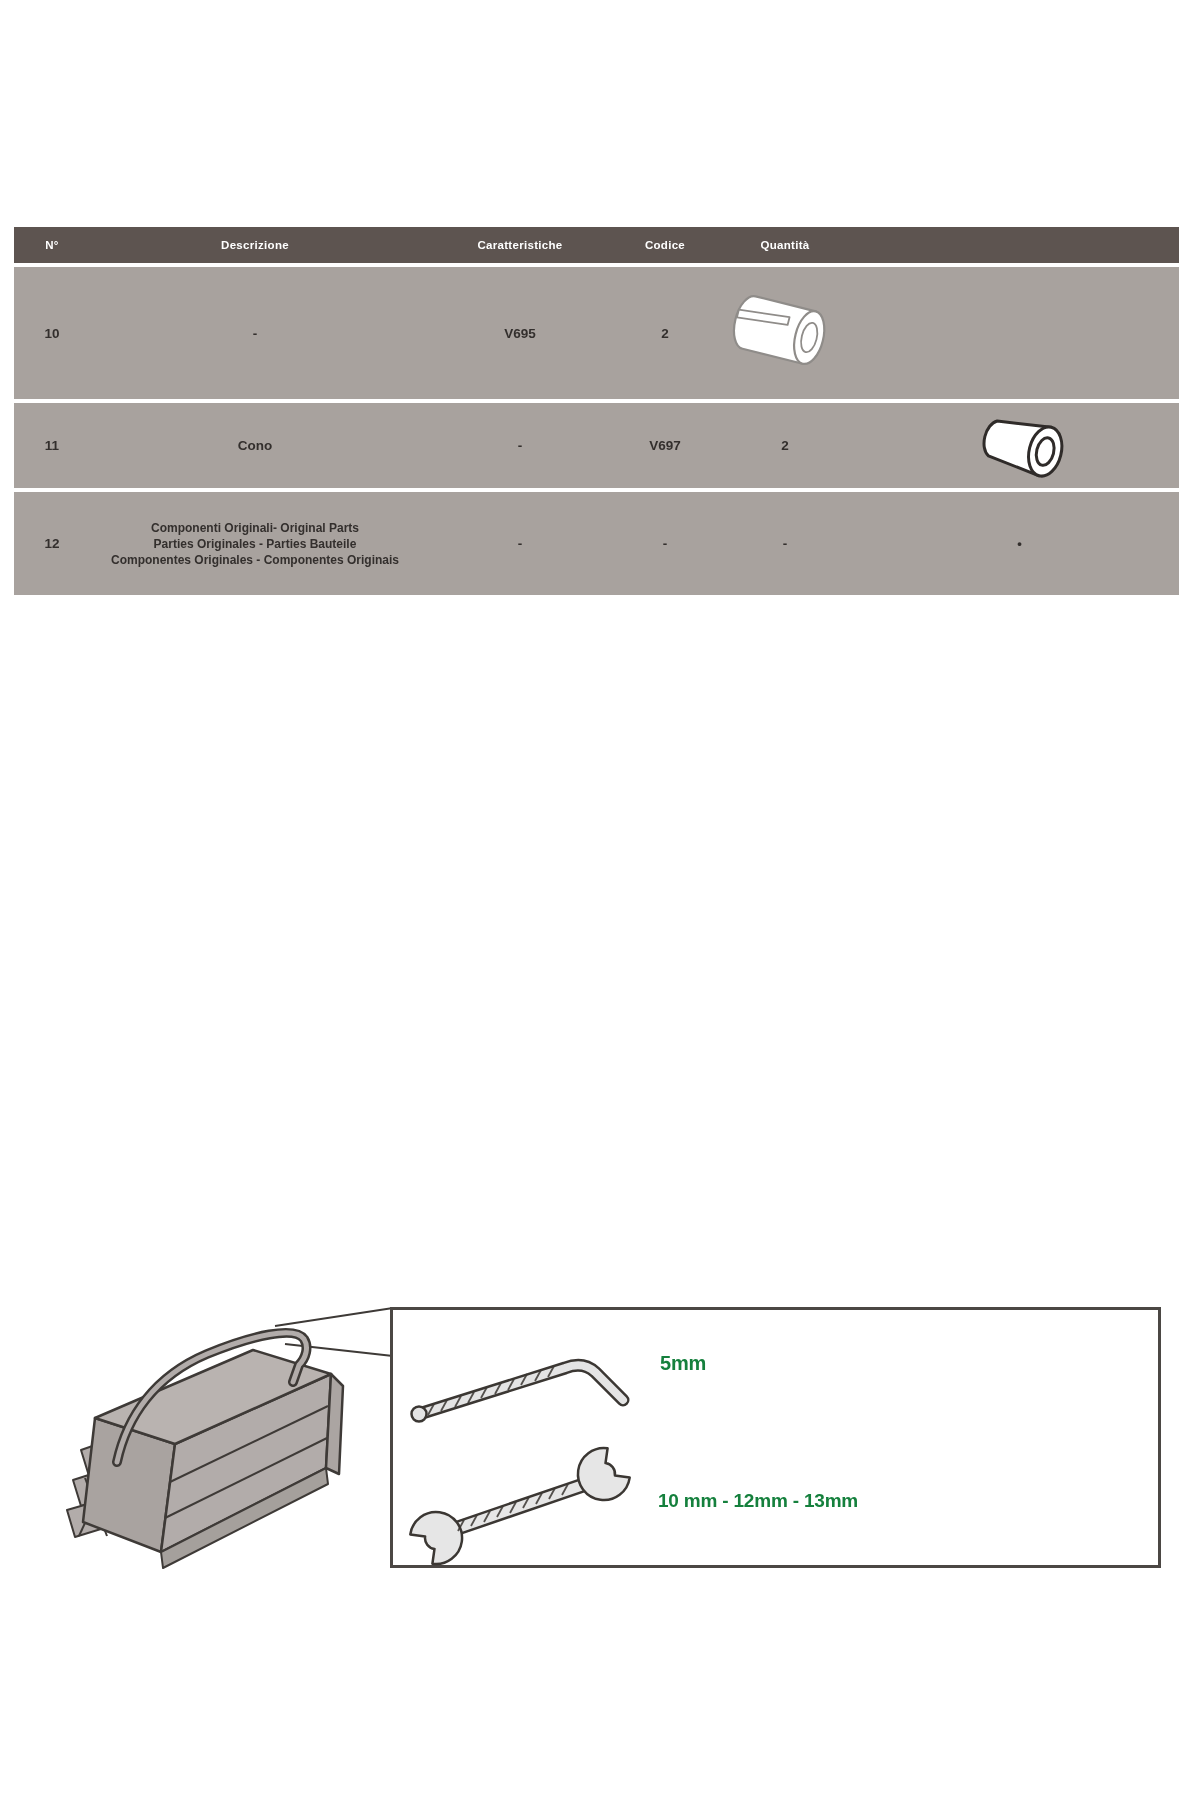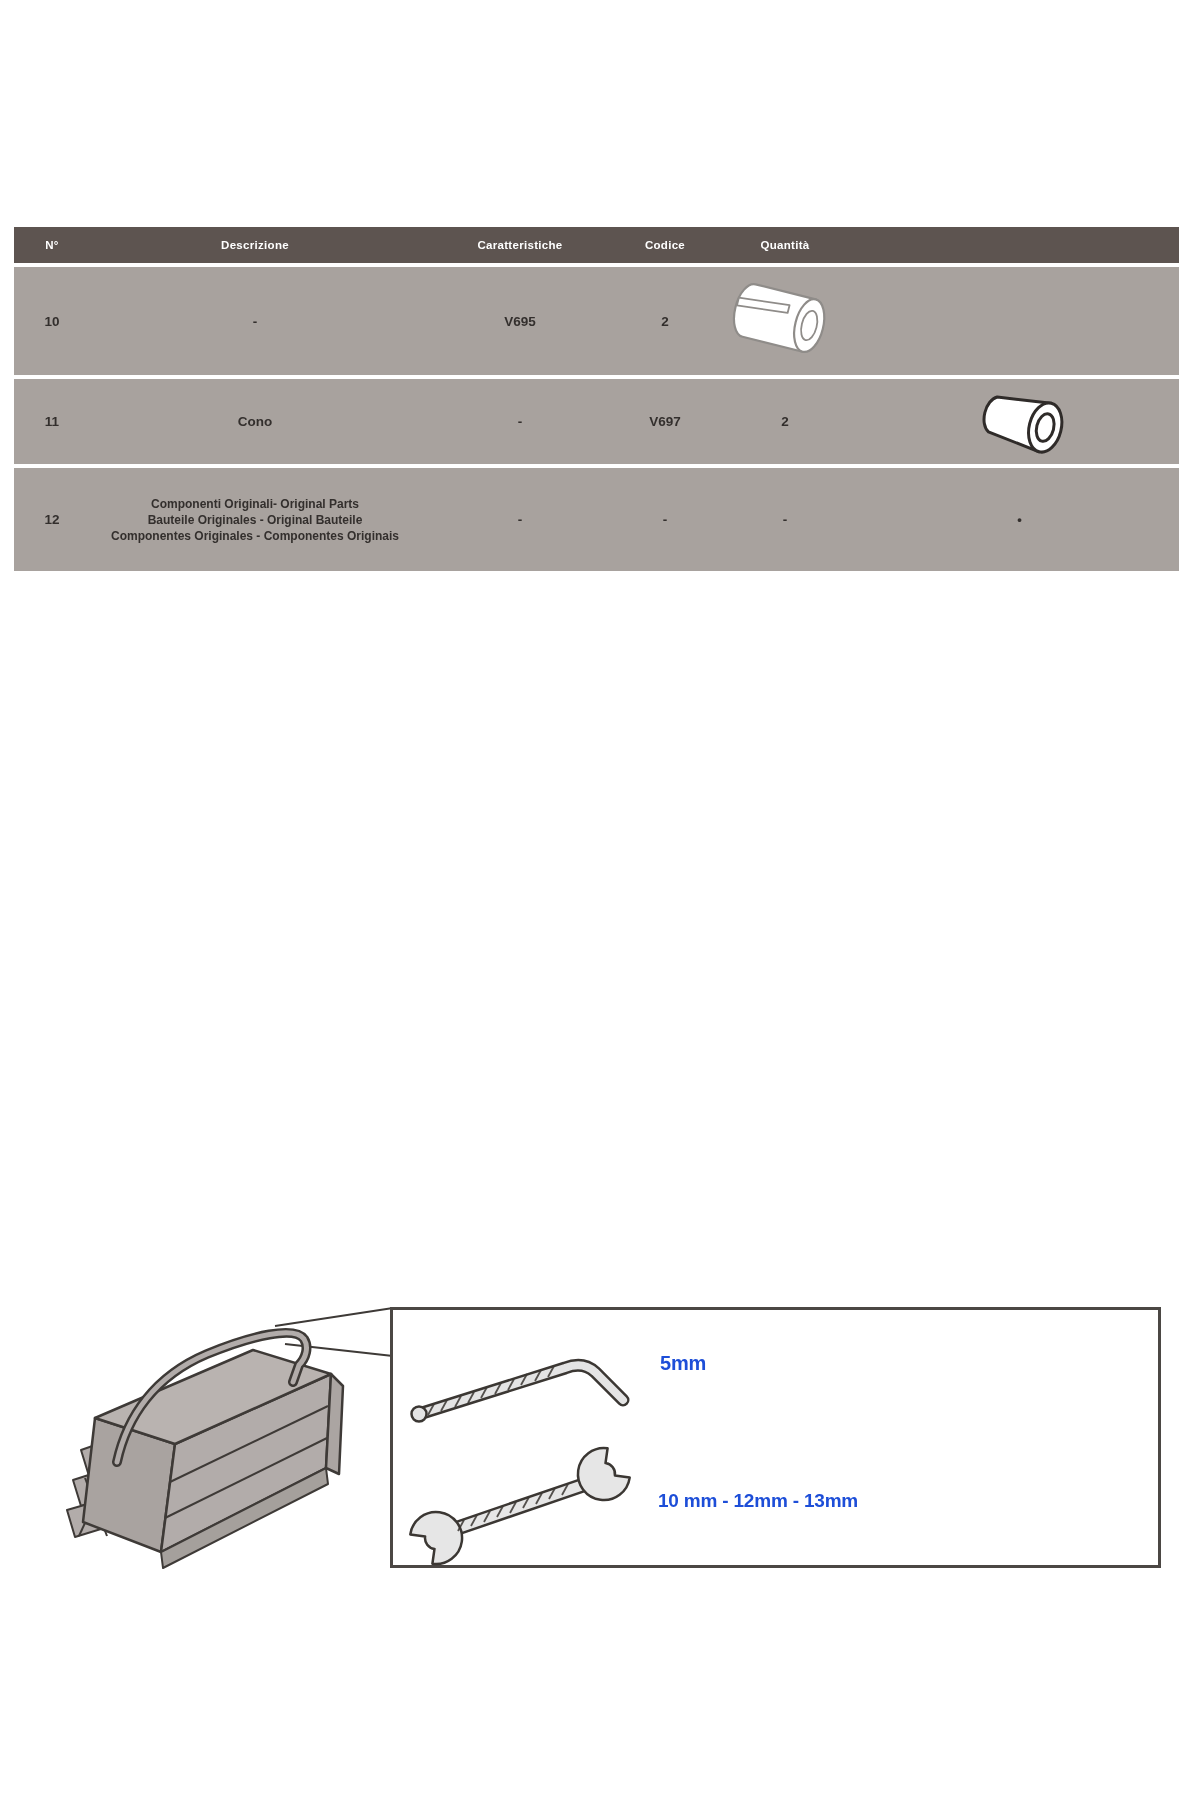--- a/index.html
+++ b/index.html
@@ -16,37 +16,37 @@
   .t-row{
     display:grid;
     grid-template-columns:76px 330px 200px 90px 150px auto;
     align-items:center;
   }
   .t-head{
     height:36px;background:#5d5450;color:#ffffff;
     font-size:11.5px;font-weight:bold;letter-spacing:0.3px;
   }
   .t-body{background:#a8a29e;color:#332f2d;font-weight:bold;font-size:13.5px;}
-  .r10{height:108px;}
+  .r10{height:132px;}
   .r11{height:85px;}
   .r12{height:103px;}
   .cell{display:flex;align-items:center;justify-content:center;text-align:center;height:100%;}
   .desc-multiline{flex-direction:column;font-size:12px;line-height:16px;}
   .bullet{font-size:13px;}
   
   .toolbox-svg{position:absolute;left:55px;top:1298px;}
   .tools-box{
     position:absolute;left:390px;top:1307px;width:771px;height:261px;
     box-sizing:border-box;border:3px solid #4b4744;background:#ffffff;
   }
   .tool-svg{position:absolute;}
   .allen-svg{left:405px;top:1336px;}
   .wrench-svg{left:400px;top:1442px;}
   .tool-label{
-    position:absolute;color:#1d4ed8;font-weight:bold;font-size:20px;
+    position:absolute;color:#15803d;font-weight:bold;font-size:20px;
     letter-spacing:-0.2px;white-space:nowrap;
   }
   .lbl-allen{left:660px;top:1352px;}
   .lbl-wrench{left:658px;top:1482px;font-size:19px;margin-top:8px;}
 </style>
 </head>
 <body>
 
 <div class="parts-table">
 
@@ -90,21 +90,21 @@
           <ellipse cx="88" cy="40" rx="8.5" ry="14"></ellipse>
         </g>
       </svg>
     </div>
   </div>
 
   <div class="t-row t-body r12">
     <div class="cell">12</div>
     <div class="cell desc-multiline">
       <span>Componenti Originali- Original Parts</span>
-      <span>Bauteile Originales - Original Bauteile</span>
+      <span>Parties Originales - Parties Bauteile</span>
       <span>Componentes Originales - Componentes Originais</span>
     </div>
     <div class="cell">-</div>
     <div class="cell">-</div>
     <div class="cell">-</div>
     <div class="cell bullet">•</div>
   </div>
 
 </div>
 

